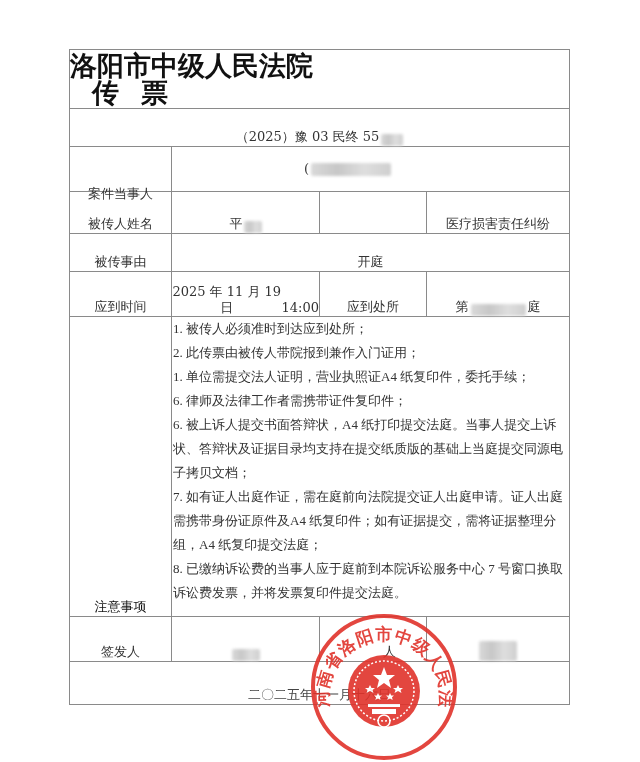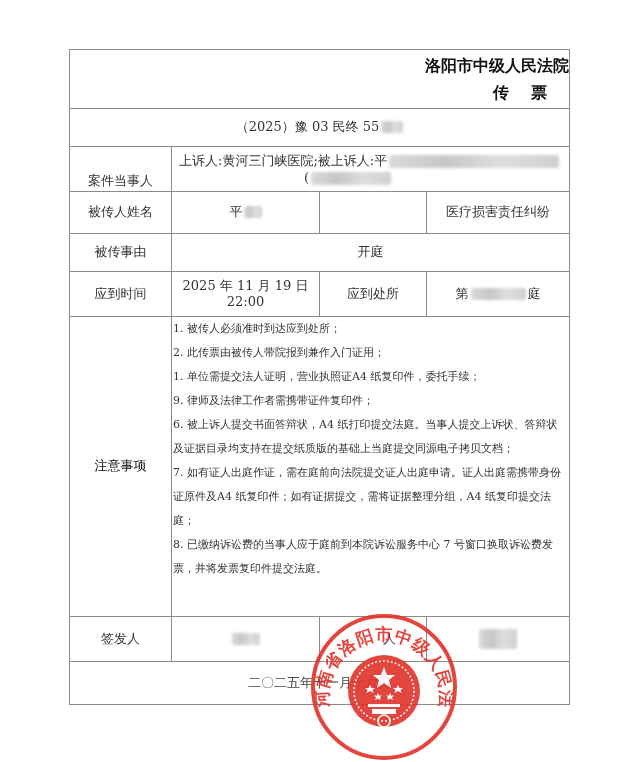--- a/index.html
+++ b/index.html
@@ -3,24 +3,24 @@
 <meta charset="utf-8">
 <style>
   html, body { margin: 0; padding: 0; }
   body {
     width: 640px; height: 762px; background: #ffffff; position: relative; overflow: hidden;
     font-family: "DejaVu Serif", "Liberation Serif", serif; color: #2a2a2a;
   }
   .sheet { position: absolute; left: 69px; top: 49px; width: 501px; height: 656px; border: 1px solid #8a8a8a; box-sizing: border-box; }
   .hline { position: absolute; left: 0; right: 0; height: 0; border-top: 1px solid #8a8a8a; }
   .vline { position: absolute; width: 0; border-left: 1px solid #8a8a8a; }
-  .cell { position: absolute; display: flex; align-items: center; justify-content: center; text-align: center; font-size: 13px; color: #333; }
-  .title { position: absolute; left: 0; right: 0; top: 2px; text-align: right; font-weight: bold; font-size: 16px; line-height: 27px; color: #111; letter-spacing: 0; }
+  .cell { position: absolute; display: flex; align-items: flex-end; justify-content: center; text-align: center; font-size: 13px; color: #333; }
+  .title { position: absolute; left: 0; right: 0; top: 2px; text-align: left; font-weight: bold; font-size: 27px; line-height: 27px; color: #111; letter-spacing: 0; }
   .title .sub { letter-spacing: 22px; padding-left: 22px; display: block; }
-  .notes { position: absolute; left: 103px; top: 267px; width: 394px; font-size: 11px; line-height: 24px; color: #333; text-align: left; }
+  .notes { position: absolute; left: 103px; top: 267px; width: 394px; font-size: 13px; line-height: 24px; color: #333; text-align: left; font-family: Liberation Serif, serif; }
   .notes div { white-space: normal; }
   .blur { display: inline-block; background: linear-gradient(90deg, #d9d9d9, #c7c7c7, #dedede, #cfcfcf); filter: blur(1.5px); vertical-align: middle; border-radius: 2px; }
   .bold { font-weight: normal; color: #111; }
   .seal { position: absolute; left: 308px; top: 611px; width: 152px; height: 152px; }
 </style>
 </head>
 <body>
 
 <div class="sheet">
 
@@ -46,56 +46,53 @@
     <span class="sub">传票</span>
   </div>
 
   <div class="cell" style="left:0; top:58px; width:499px; height:38px;">
     <span>（2025）豫 03 民终 55</span>
     <span class="blur" style="width:22px;height:12px;margin-left:2px"></span>
   </div>
 
   <div class="cell" style="left:0; top:108px; width:101px; height:45px;">案件当事人</div>
   <div class="cell" style="left:102px; top:96px; width:397px; height:45px; flex-direction:column; align-items:flex-start;">
-    <div style="padding-left:7px; white-space:nowrap;">
-      <span>上诉人:黄河三门峡医院;被上诉人:平</span><span class="blur" style="width:170px;height:13px;margin-left:2px"></span>
-    </div>
     <div style="padding-left:132px; white-space:nowrap;">
       <span>(</span><span class="blur" style="width:80px;height:13px;margin-left:2px"></span>
     </div>
   </div>
 
   <div class="cell" style="left:0; top:141px; width:101px; height:42px;">被传人姓名</div>
   <div class="cell" style="left:102px; top:141px; width:147px; height:42px;">
     <span>平</span>
       <span class="blur" style="width:18px;height:12px;margin-left:1px"></span>
   </div>
   <div class="cell" style="left:357px; top:141px; width:142px; height:42px;">医疗损害责任纠纷</div>
 
   <div class="cell" style="left:0; top:183px; width:101px; height:38px;">被传事由</div>
   <div class="cell" style="left:0; top:221px; width:101px; height:45px;">应到时间</div>
 
   <div class="cell" style="left:102px; top:183px; width:397px; height:38px;">开庭</div>
-  <div class="cell" style="left:102px; top:221px; width:147px; height:45px; flex-direction:column; line-height:16px;">
+  <div class="cell" style="left:102px; top:221px; width:147px; height:45px; flex-direction:row; line-height:16px;">
     <span>2025 年 11 月 19 日</span>
-    <span>22:00</span>
+    <span>14:00</span>
   </div>
   <div class="cell" style="left:250px; top:221px; width:106px; height:45px;">应到处所</div>
   <div class="cell" style="left:357px; top:221px; width:142px; height:45px;">
     <span>第</span>
     <span class="blur" style="width:55px;height:12px;margin:0 2px"></span>
     <span>庭</span>
   </div>
 
   <div class="cell bold" style="left:0; top:266px; width:101px; height:300px;">注意事项</div>
   <div class="notes">
     <div>1. 被传人必须准时到达应到处所；</div>
     <div>2. 此传票由被传人带院报到兼作入门证用；</div>
     <div>1. 单位需提交法人证明，营业执照证A4 纸复印件，委托手续；</div>
-    <div>9. 律师及法律工作者需携带证件复印件；</div>
+    <div>6. 律师及法律工作者需携带证件复印件；</div>
     <div>6. 被上诉人提交书面答辩状，A4 纸打印提交法庭。当事人提交上诉状、答辩状及证据目录均支持在提交纸质版的基础上当庭提交同源电子拷贝文档；</div>
     <div>7. 如有证人出庭作证，需在庭前向法院提交证人出庭申请。证人出庭需携带身份证原件及A4 纸复印件；如有证据提交，需将证据整理分组，A4 纸复印提交法庭；</div>
     <div>8. 已缴纳诉讼费的当事人应于庭前到本院诉讼服务中心 7 号窗口换取诉讼费发票，并将发票复印件提交法庭。</div>
   </div>
 
   <div class="cell" style="left:0; top:566px; width:101px; height:45px;">签发人</div>
   <div class="cell" style="left:102px; top:566px; width:147px; height:45px;">
     <span class="blur" style="width:28px;height:12px"></span>
   </div>
   <div class="cell" style="left:250px; top:566px; width:106px; height:45px; justify-content:flex-end; padding-right:30px; box-sizing:border-box;">人</div>

